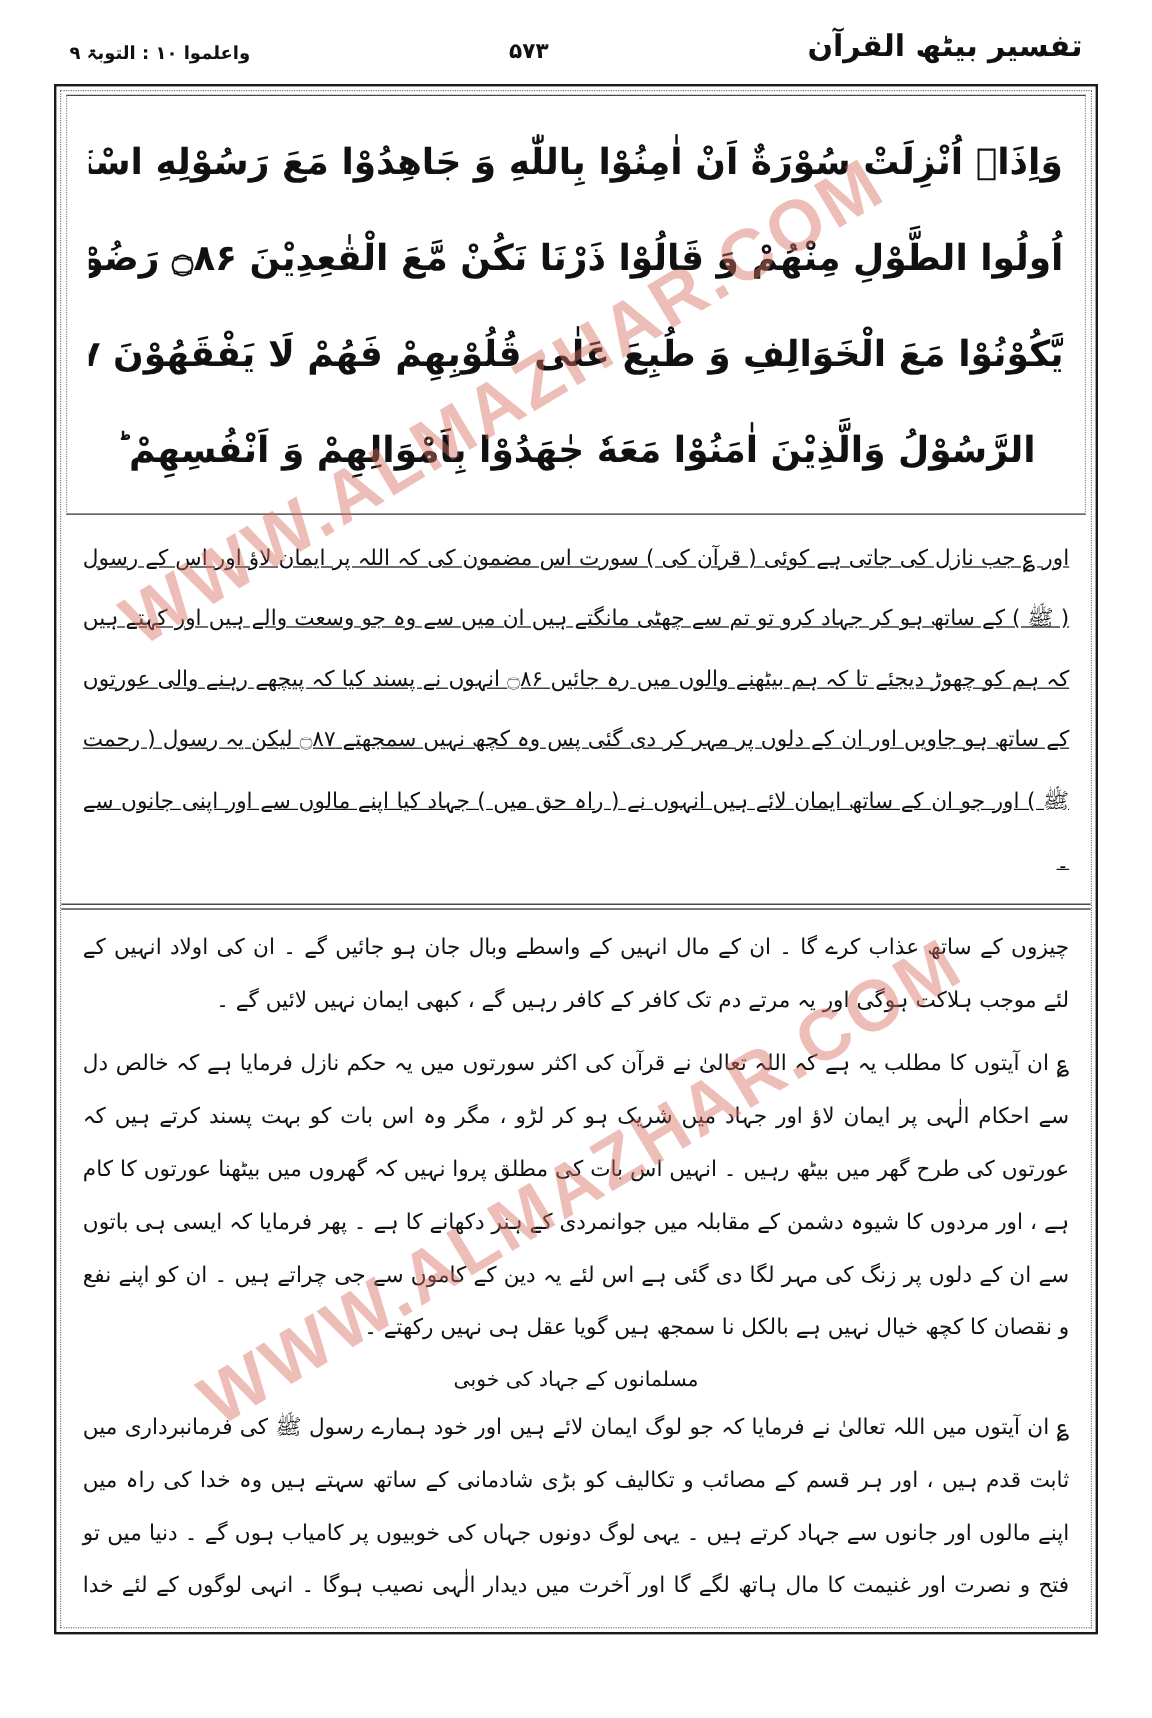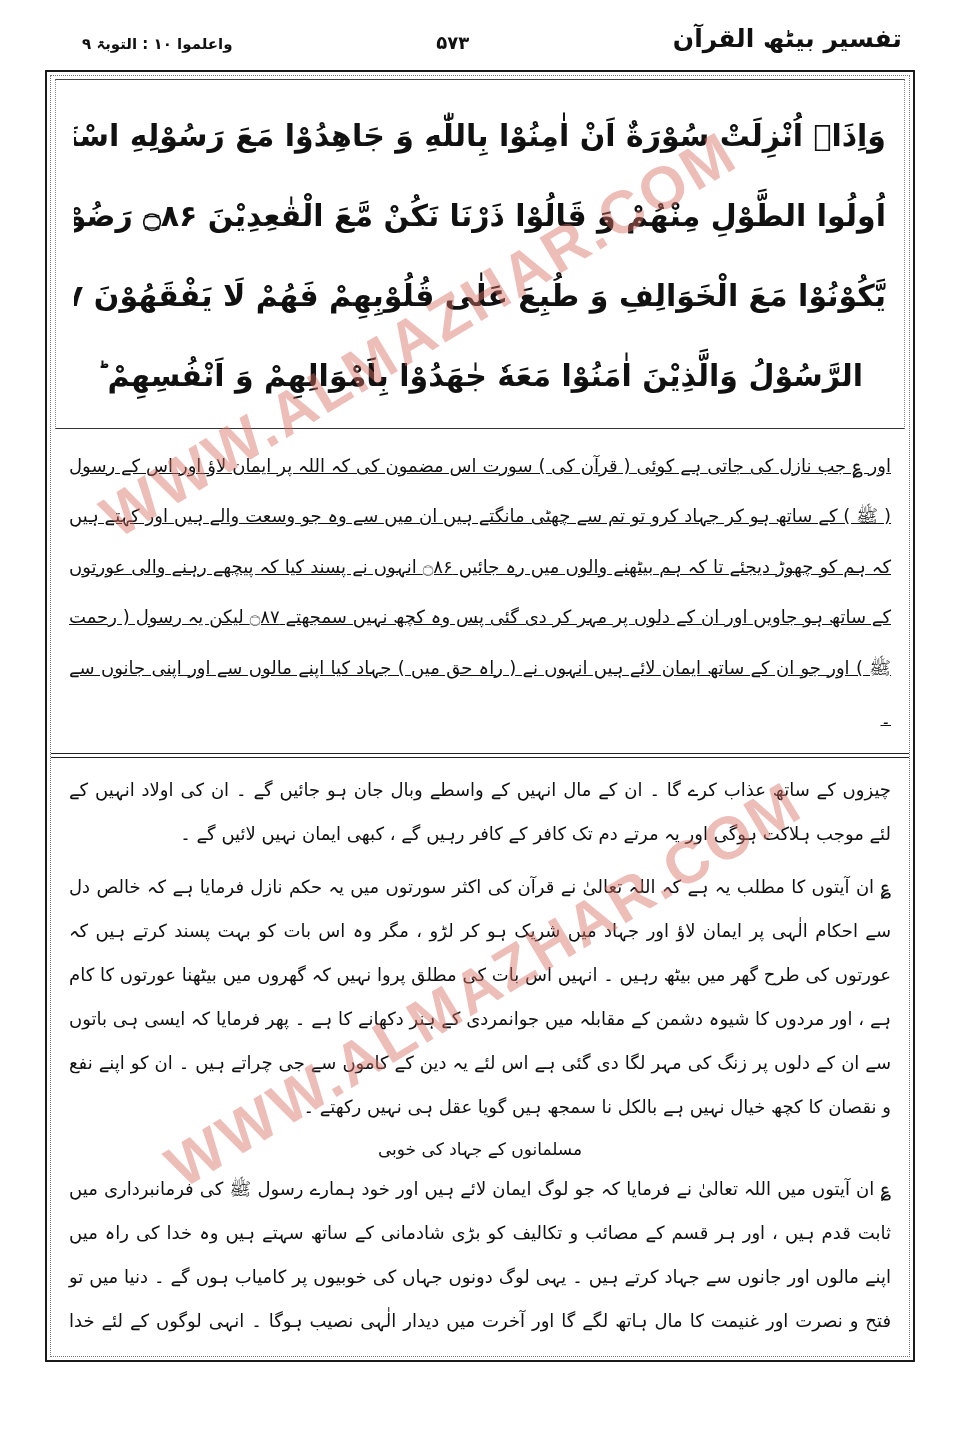--- a/index.html
+++ b/index.html
@@ -6,21 +6,21 @@
   body{
     width:960px;height:1432px;position:relative;overflow:hidden;
     background:#ffffff;color:#111;
     font-family:"DejaVu Sans", sans-serif;
   }
   
   .header{
     position:absolute;top:24px;left:58px;right:58px;
     display:flex;justify-content:space-between;align-items:flex-end;
   }
-  .header-ref{font-size:15px;font-weight:bold;direction:rtl;margin-left:24px;}
+  .header-ref{font-size:15px;font-weight:bold;direction:rtl;}
   .header-page{font-size:18px;font-weight:bold;}
   .header-title{font-size:25px;font-weight:bold;direction:rtl;}
   
   .page-box{
     position:absolute;top:70px;left:45px;width:870px;height:1292px;
     border:2px solid #1a1a1a;padding:3px;box-sizing:border-box;
   }
   .page-box-inner{
     border:1px dotted #777;width:100%;height:100%;box-sizing:border-box;
     overflow:hidden;display:flex;flex-direction:column;

